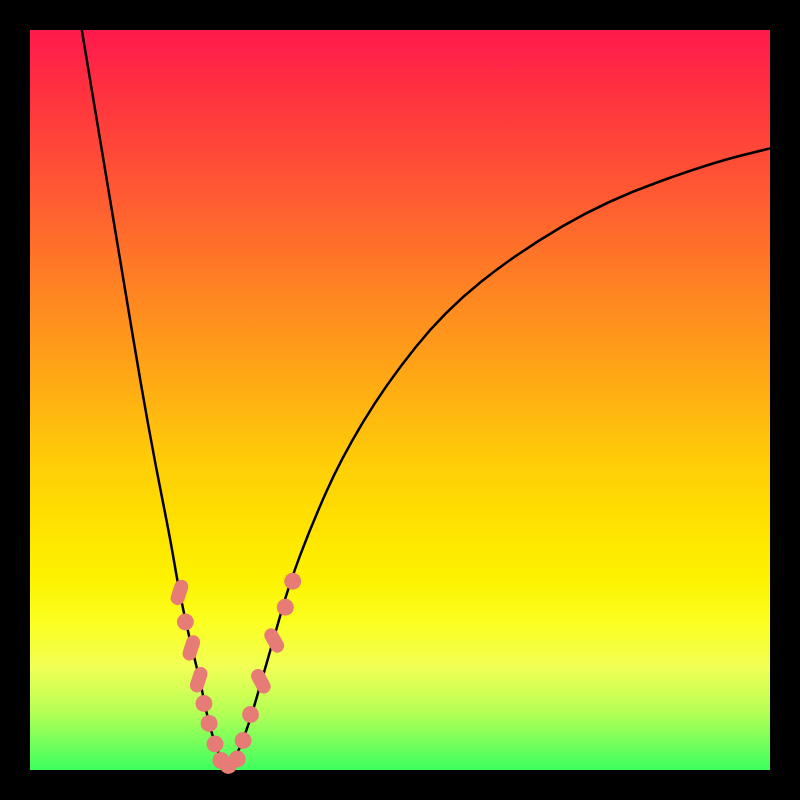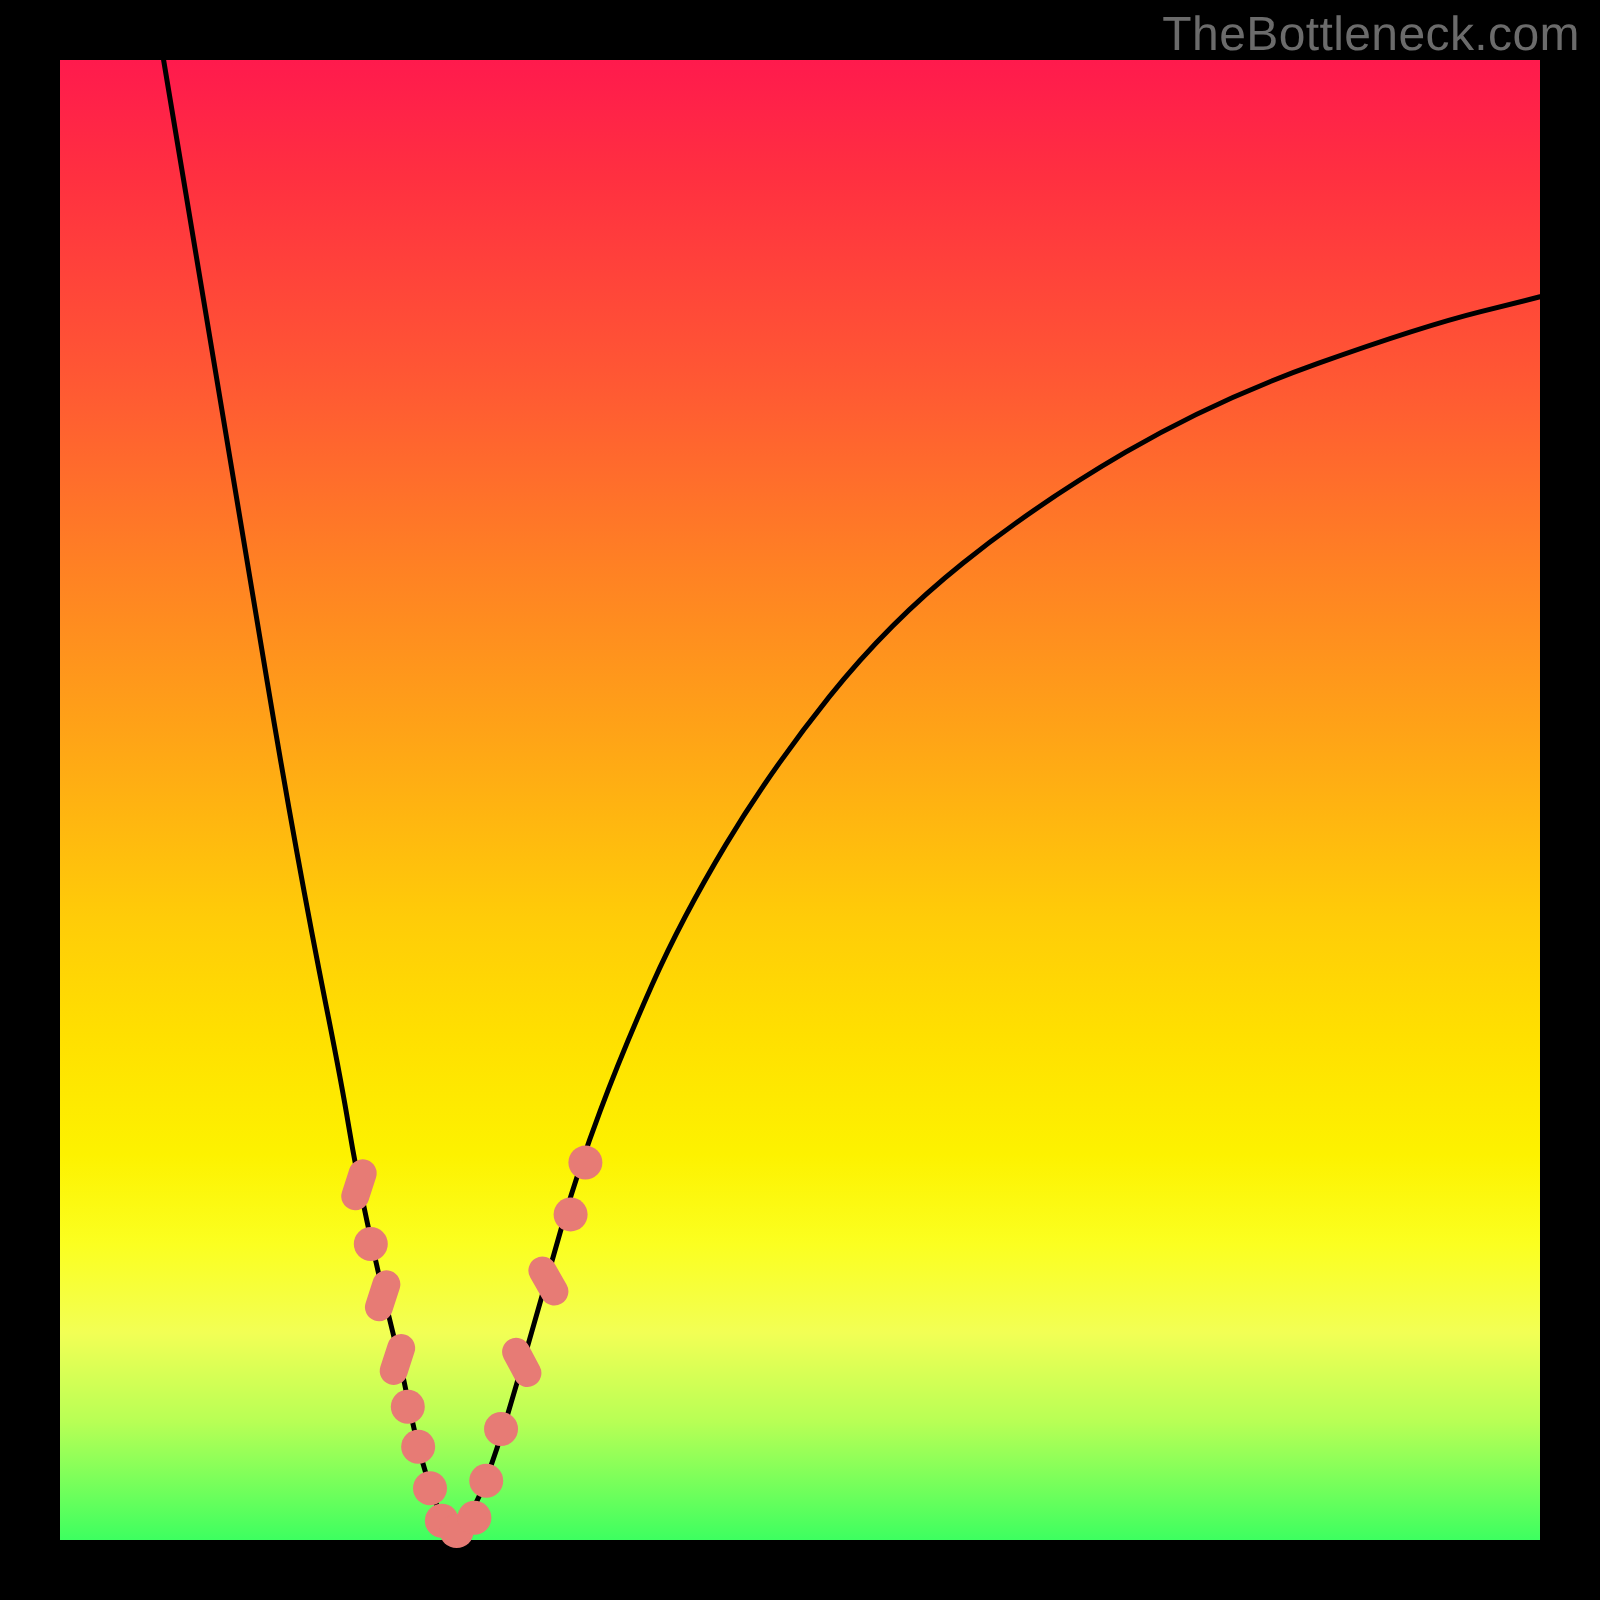--- a/index.html
+++ b/index.html
@@ -95,14 +95,13 @@
           <circle cx="207.20" cy="728.90" r="8.5" class="marker"></circle>
           <circle cx="213.12" cy="710.40" r="8.5" class="marker"></circle>
           <circle cx="220.52" cy="684.50" r="8.5" class="marker"></circle>
           <rect x="217.88" y="644.20" width="26" height="14" rx="7" ry="7" class="marker-pill" transform="rotate(62 230.88 651.20)"></rect>
           <rect x="231.20" y="603.50" width="26" height="14" rx="7" ry="7" class="marker-pill" transform="rotate(60 244.20 610.50)"></rect>
           <circle cx="255.30" cy="577.20" r="8.5" class="marker"></circle>
           <circle cx="262.70" cy="551.30" r="8.5" class="marker"></circle>
         </g>
     </svg>
   </div>
-  <div class="watermark">TheBottleneck.com</div>
 </div>
 
 </body></html>

